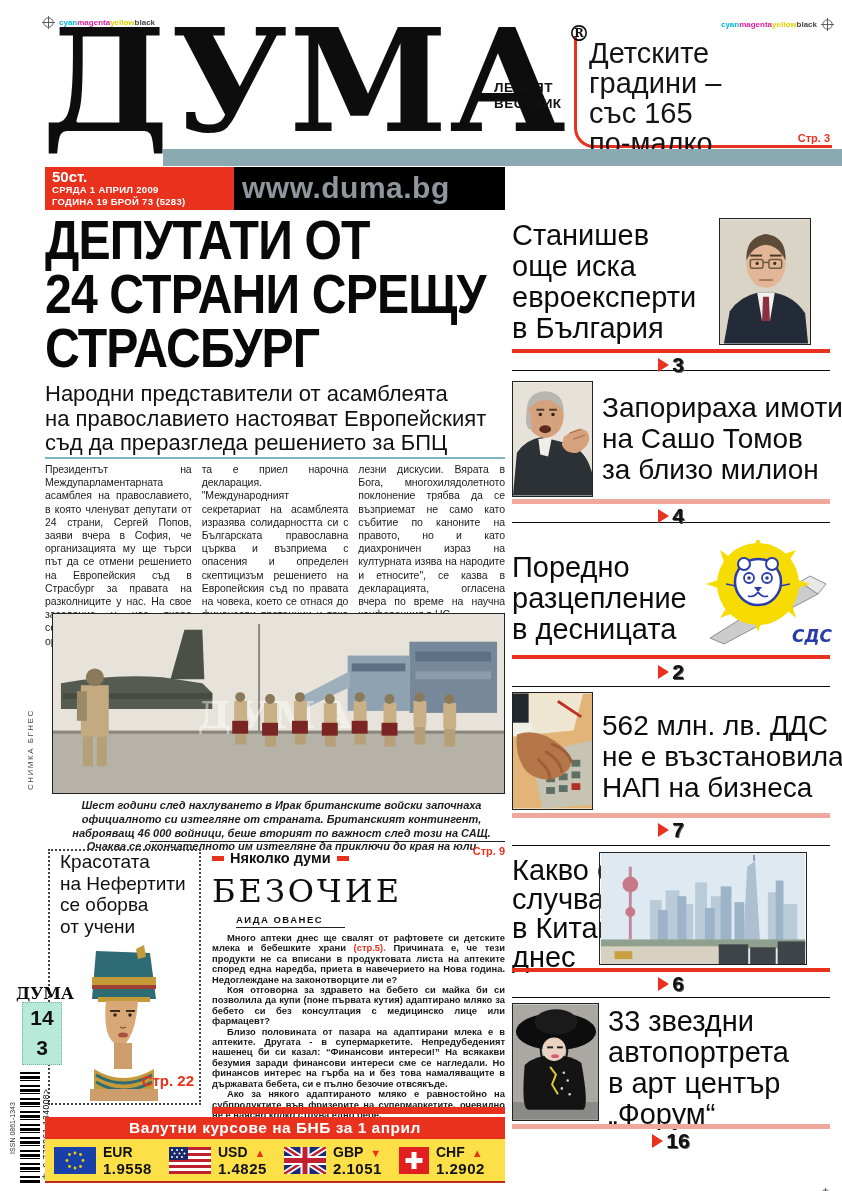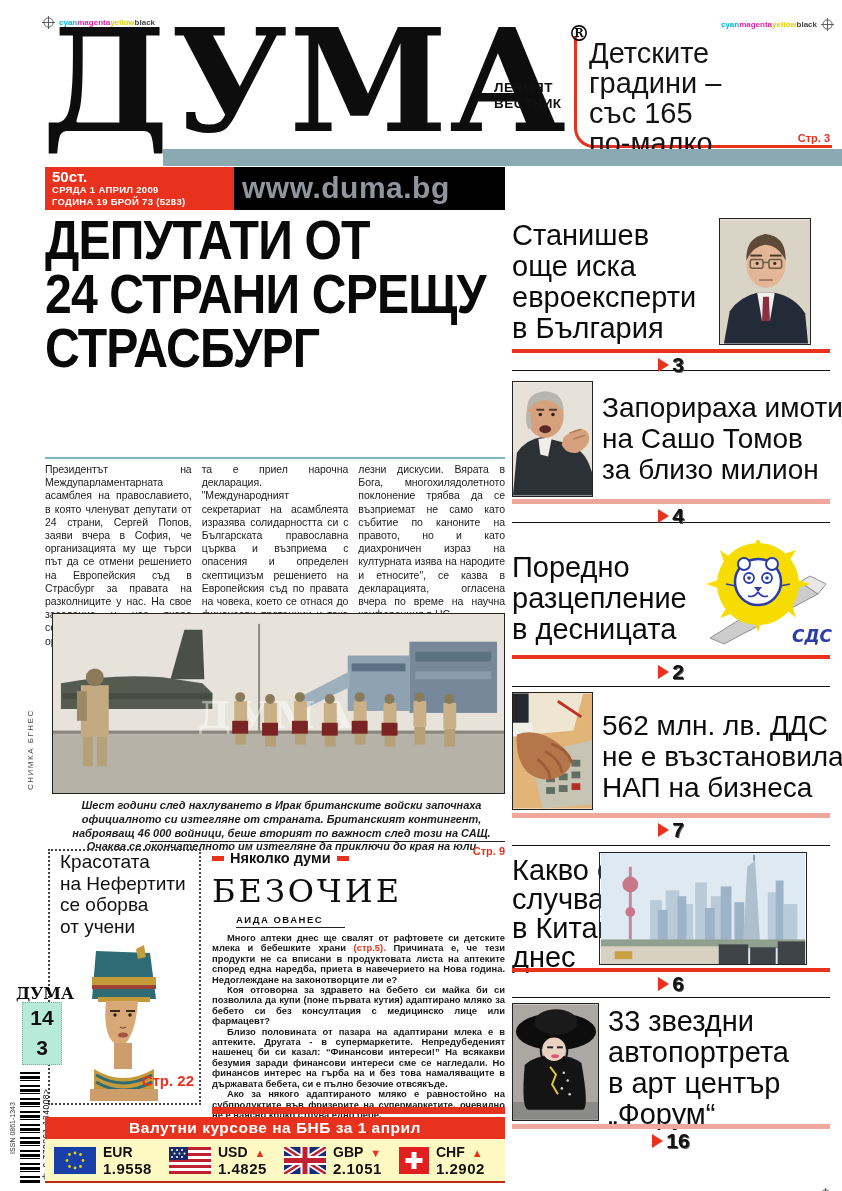--- a/index.html
+++ b/index.html
@@ -76,21 +76,21 @@
   .redsq { width:12px; height:5px; background:#e8321e; }
   .op-title { font-family:"DejaVu Serif", serif; font-weight:normal; font-size:32px; letter-spacing:3px; color:#0d0d0d; margin-top:7px; line-height:36px; }
   .op-author { display:inline-block; margin:4px 0 5px 24px; font-size:9.5px; font-weight:bold; letter-spacing:1.5px; border-bottom:1.5px solid #222; padding:0 22px 2px 0; color:#111; }
   .op-body p { font-size:9.4px; font-weight:bold; line-height:10.4px; text-align:justify; text-indent:15px; color:#191919; }
   .opref { color:#e8321e; }
   .opdivider { left:212px; top:1107px; width:293px; height:7px; background:#e8321e; }
 
   
   .currency { left:45px; top:1117px; width:460px; }
   .cur-head { background:#e8321e; color:#fff; font-weight:bold; font-size:15.5px; text-align:center; height:22px; line-height:22px; letter-spacing:.5px; }
-  .cur-body { background:#fef9c3; height:44px; display:flex; align-items:center; border-bottom:2px solid #c02818; }
+  .cur-body { background:#fde047; height:44px; display:flex; align-items:center; border-bottom:2px solid #c02818; }
   .cur-item { flex:1; display:flex; align-items:center; gap:7px; padding-left:9px; }
   .cur-txt .code { font-size:14px; font-weight:bold; color:#111; }
   .cur-txt .val { font-size:15px; font-weight:bold; color:#111; letter-spacing:.5px; }
   .arrow { color:#e8321e; font-size:11px; margin-left:7px; }
 </style>
 </head>
 <body>
 
 <div class="page">
 
@@ -148,20 +148,25 @@
     <div class="sm">ГОДИНА 19 БРОЙ 73 (5283)</div>
   </div>
   <div class="abs pinkstrip">
     <div class="www">www.duma.bg</div>
   </div>
 
   <div class="abs lead-hl">
     <div>ДЕПУТАТИ ОТ</div>
     <div>24 СТРАНИ СРЕЩУ</div>
     <div>СТРАСБУРГ</div>
+  </div>
+  <div class="abs lead-sub">
+    <div>Народни представители от асамблеята</div>
+    <div>на православието настояват Европейският</div>
+    <div>съд да преразгледа решението за БПЦ</div>
   </div>
   <div class="abs tealrule"></div>
   <div class="abs cols">
     <div class="col">Президентът на Междупарламентарната асамблея на православието, в която членуват депутати от 24 страни, Сергей Попов, заяви вчера в София, че организацията му ще търси път да се отмени решението на Европейския съд в Страсбург за правата на разколниците у нас. На свое заседание у нас вчера секретариатът на организация-</div>
     <div class="col">та е приел нарочна декларация. "Международният секретариат на асамблеята изразява солидарността си с Българската православна църква и възприема с опасения и определен скептицизъм решението на Европейския съд по правата на човека, което се отнася до финансови претенции и така въвлича БПЦ в безкрайни и безпо-</div>
     <div class="col">
       <span>лезни дискусии. Вярата в Бога, многохилядолетното поклонение трябва да се възприемат не само като събитие по каноните на правото, но и като диахроничен израз на културната изява на народите и етносите", се казва в декларацията, огласена вчера по време на научна конференция в НС.</span>
       <div class="colref">Стр. 2</div>
     </div>
   </div>

